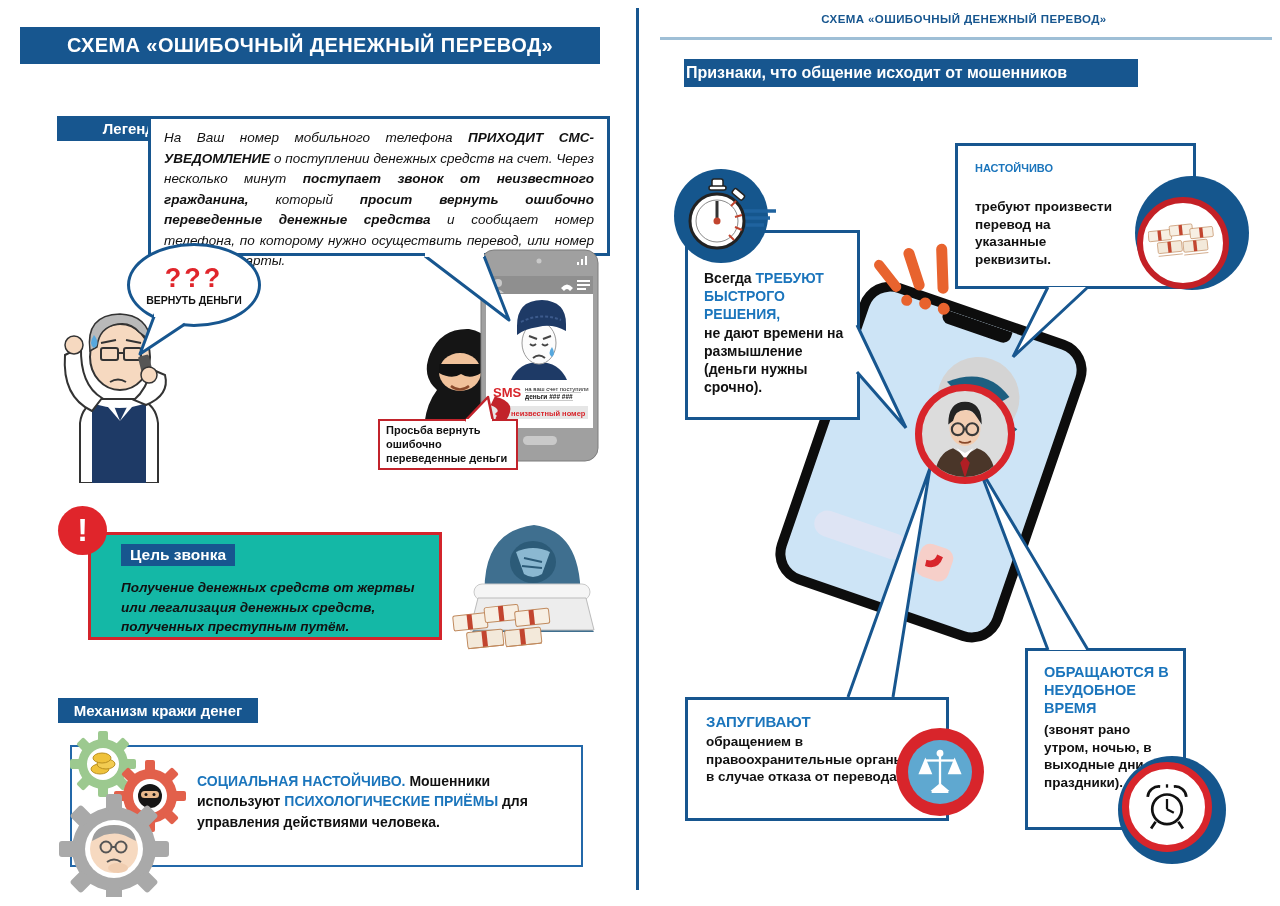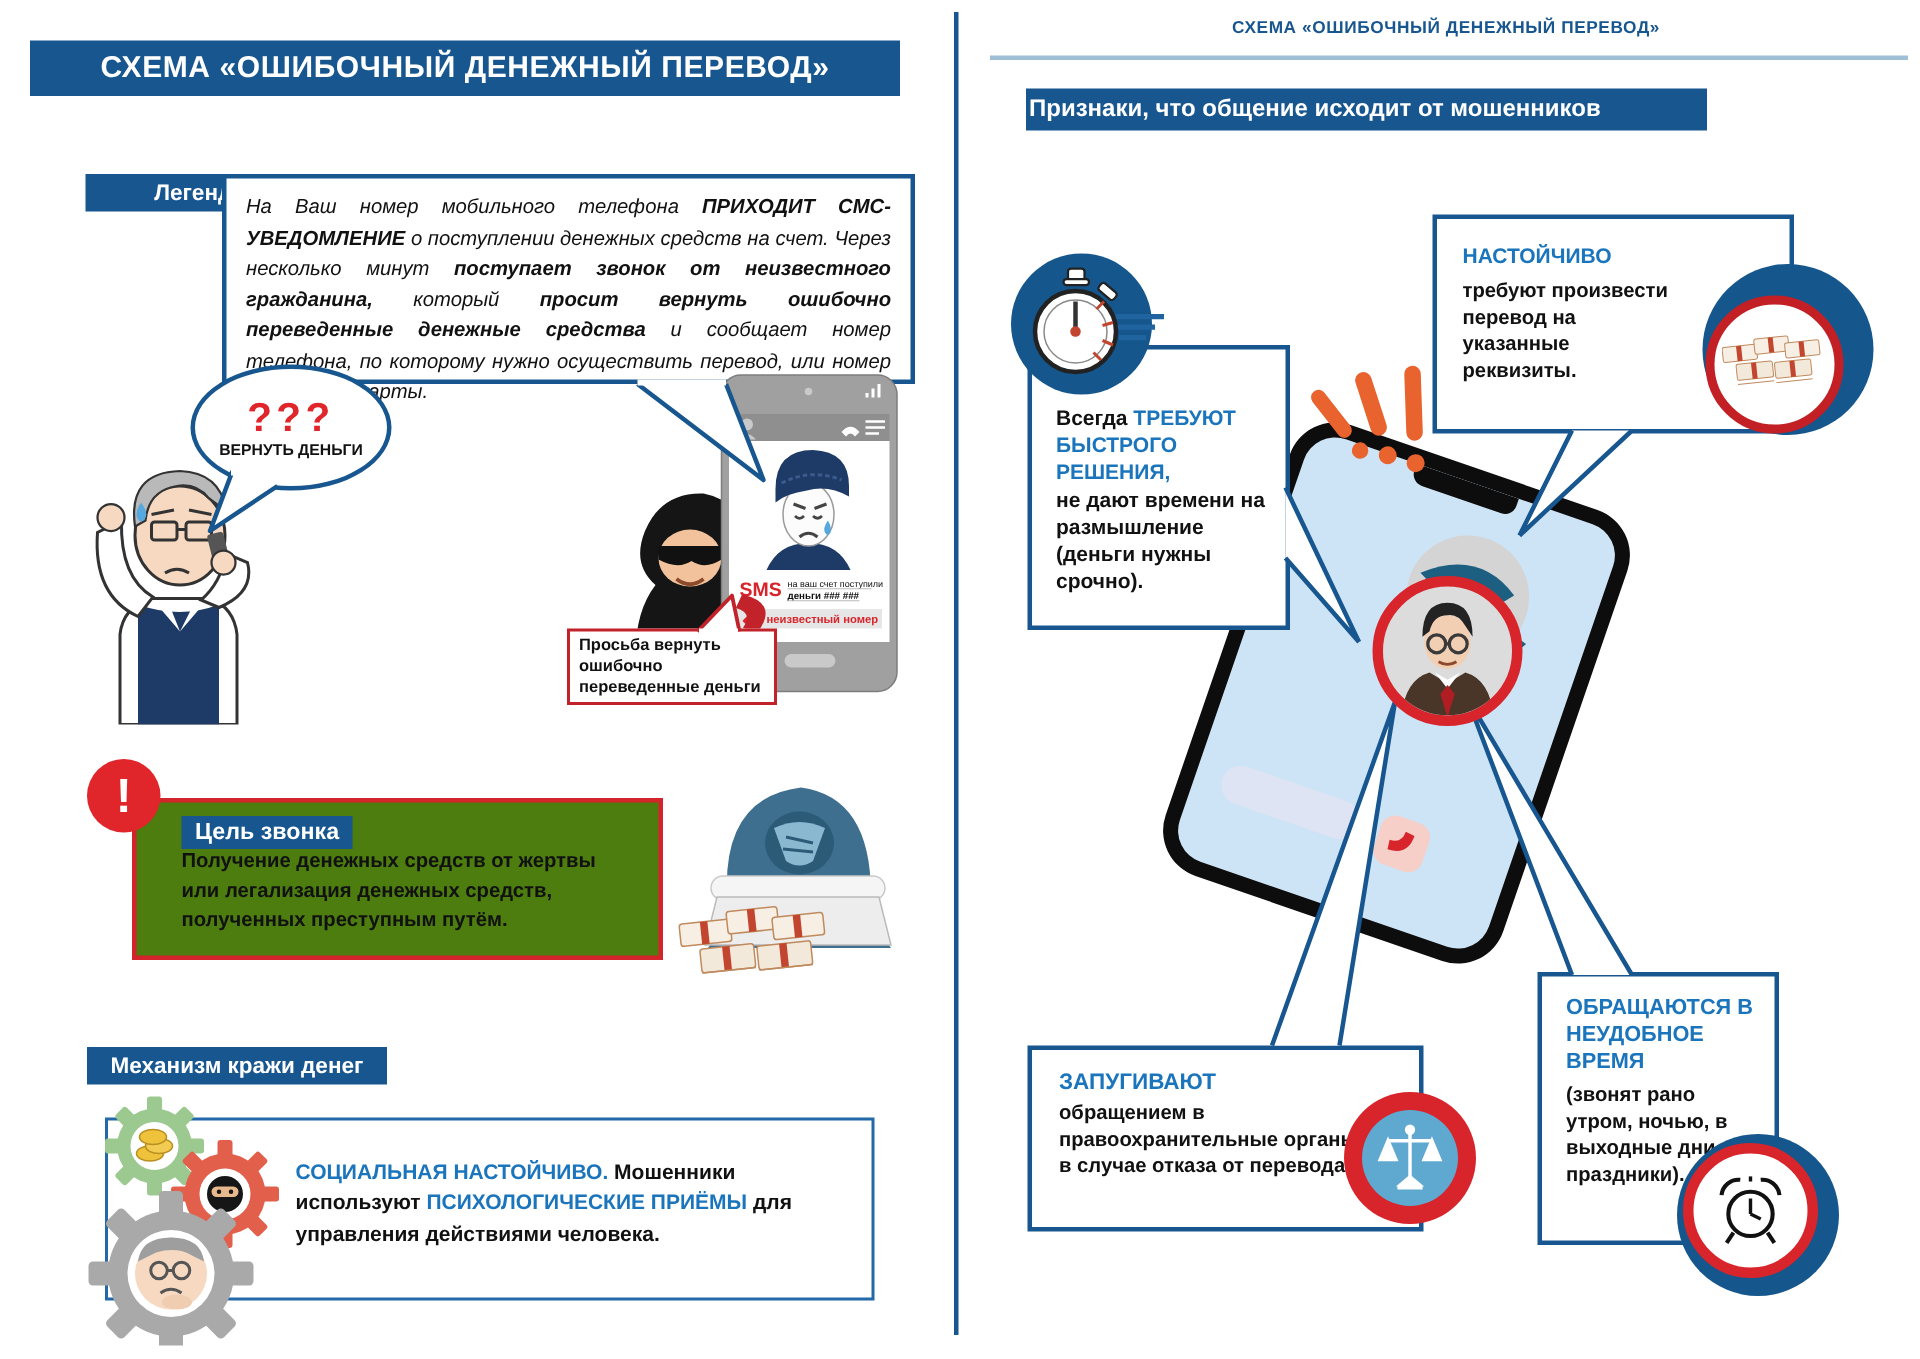--- a/index.html
+++ b/index.html
@@ -130,25 +130,25 @@
       <span>Просьба вернуть ошибочно переведенные деньги</span>
     </div>
     <svg class="abs tailsvg" style="left:460px;top:395px;z-index:4;" width="45" height="27">
       <path d="M5,26 L28,2 L33,26" fill="#fff" stroke="#C2232B" stroke-width="2.5" stroke-linejoin="round"></path>
       <rect x="6" y="24" width="26" height="5" fill="#fff"></rect>
     </svg>
 
     <div class="abs" style="left:58px;top:506px;width:49px;height:49px;border-radius:50%;background:var(--red-bright);color:#fff;font-weight:bold;font-size:32px;display:flex;align-items:center;justify-content:center;z-index:3;">
       <span>!</span>
     </div>
-    <div class="abs" style="left:88px;top:532px;width:354px;height:108px;border:3px solid var(--red);background:#4d7c0f;box-sizing:border-box;z-index:2;">
+    <div class="abs" style="left:88px;top:532px;width:354px;height:108px;border:3px solid var(--red);background:#14b8a6;box-sizing:border-box;z-index:2;">
       <div class="abs bluebox" style="left:30px;top:9px;padding:2px 9px;font-size:15.5px;">
         <span>Цель звонка</span>
       </div>
-      <div class="abs" style="left:30px;top:29px;width:302px;font-weight:bold;font-size:13.5px;line-height:1.45;">
+      <div class="abs" style="left:30px;top:43px;width:302px;font-weight:bold;font-size:13.5px;line-height:1.45;font-style:italic;">
         <span>Получение денежных средств от жертвы или легализация денежных средств, полученных преступным путём.</span>
       </div>
     </div>
 
     <svg class="abs" style="left:444px;top:500px;" width="156" height="152" viewBox="0 0 156 152">
       <path d="M42,112 Q32,32 90,25 Q142,32 136,112 L150,132 L28,132 Z" fill="#3F6F8F"></path>
       <ellipse cx="89" cy="62" rx="23" ry="21" fill="#2C5B78"></ellipse>
       <path d="M72,52 q17,-8 34,0 l-8,22 q-9,6 -18,0 Z" fill="#9CC9E0" opacity=".85"></path>
       <path d="M80,58 l18,4 M78,66 l20,2" stroke="#2C5B78" stroke-width="2"></path>
       <path d="M82,88 v10 M96,88 v10" stroke="#27506B" stroke-width="3"></path>
@@ -353,21 +353,21 @@
             <circle cx="5.5" cy="58" r="6"></circle>
           </g>
         <g transform="translate(74,6) rotate(-2)">
             <rect x="0" y="0" width="11" height="50" rx="5.5"></rect>
             <circle cx="5.5" cy="65" r="6"></circle>
           </g>
       </g>
     </svg>
 
     <div class="abs callout" style="left:315px;top:143px;width:241px;height:146px;z-index:4;padding:16px 80px 0 17px;">
-      <div class="blue b" style="font-size:14px;margin-bottom:7px;">НАСТОЙЧИВО</div>
+      <div class="blue b" style="font-size:11px;margin-bottom:24px;">НАСТОЙЧИВО</div>
       <div class="b" style="font-size:13.5px;line-height:1.3;">требуют произвести перевод на указанные реквизиты.</div>
     </div>
     <div class="abs" style="left:495px;top:176px;width:114px;height:114px;border-radius:50%;background:#15568D;z-index:8;"></div>
     <div class="abs" style="left:497px;top:197px;width:80px;height:80px;border-radius:50%;background:#fff;border:6px solid #C32026;z-index:9;display:flex;align-items:center;justify-content:center;">
       <svg width="70" height="54" viewBox="0 0 104 64">
         <g transform="rotate(-6 52 32)">
           <rect x="2" y="10" width="34" height="15" rx="2" fill="#F7EFE3" stroke="#C08A5E"></rect>
             <rect x="16" y="10" width="5" height="15" fill="#C2452F"></rect>
           <rect x="34" y="5" width="34" height="15" rx="2" fill="#F7EFE3" stroke="#C08A5E"></rect>
             <rect x="48" y="5" width="5" height="15" fill="#C2452F"></rect>

